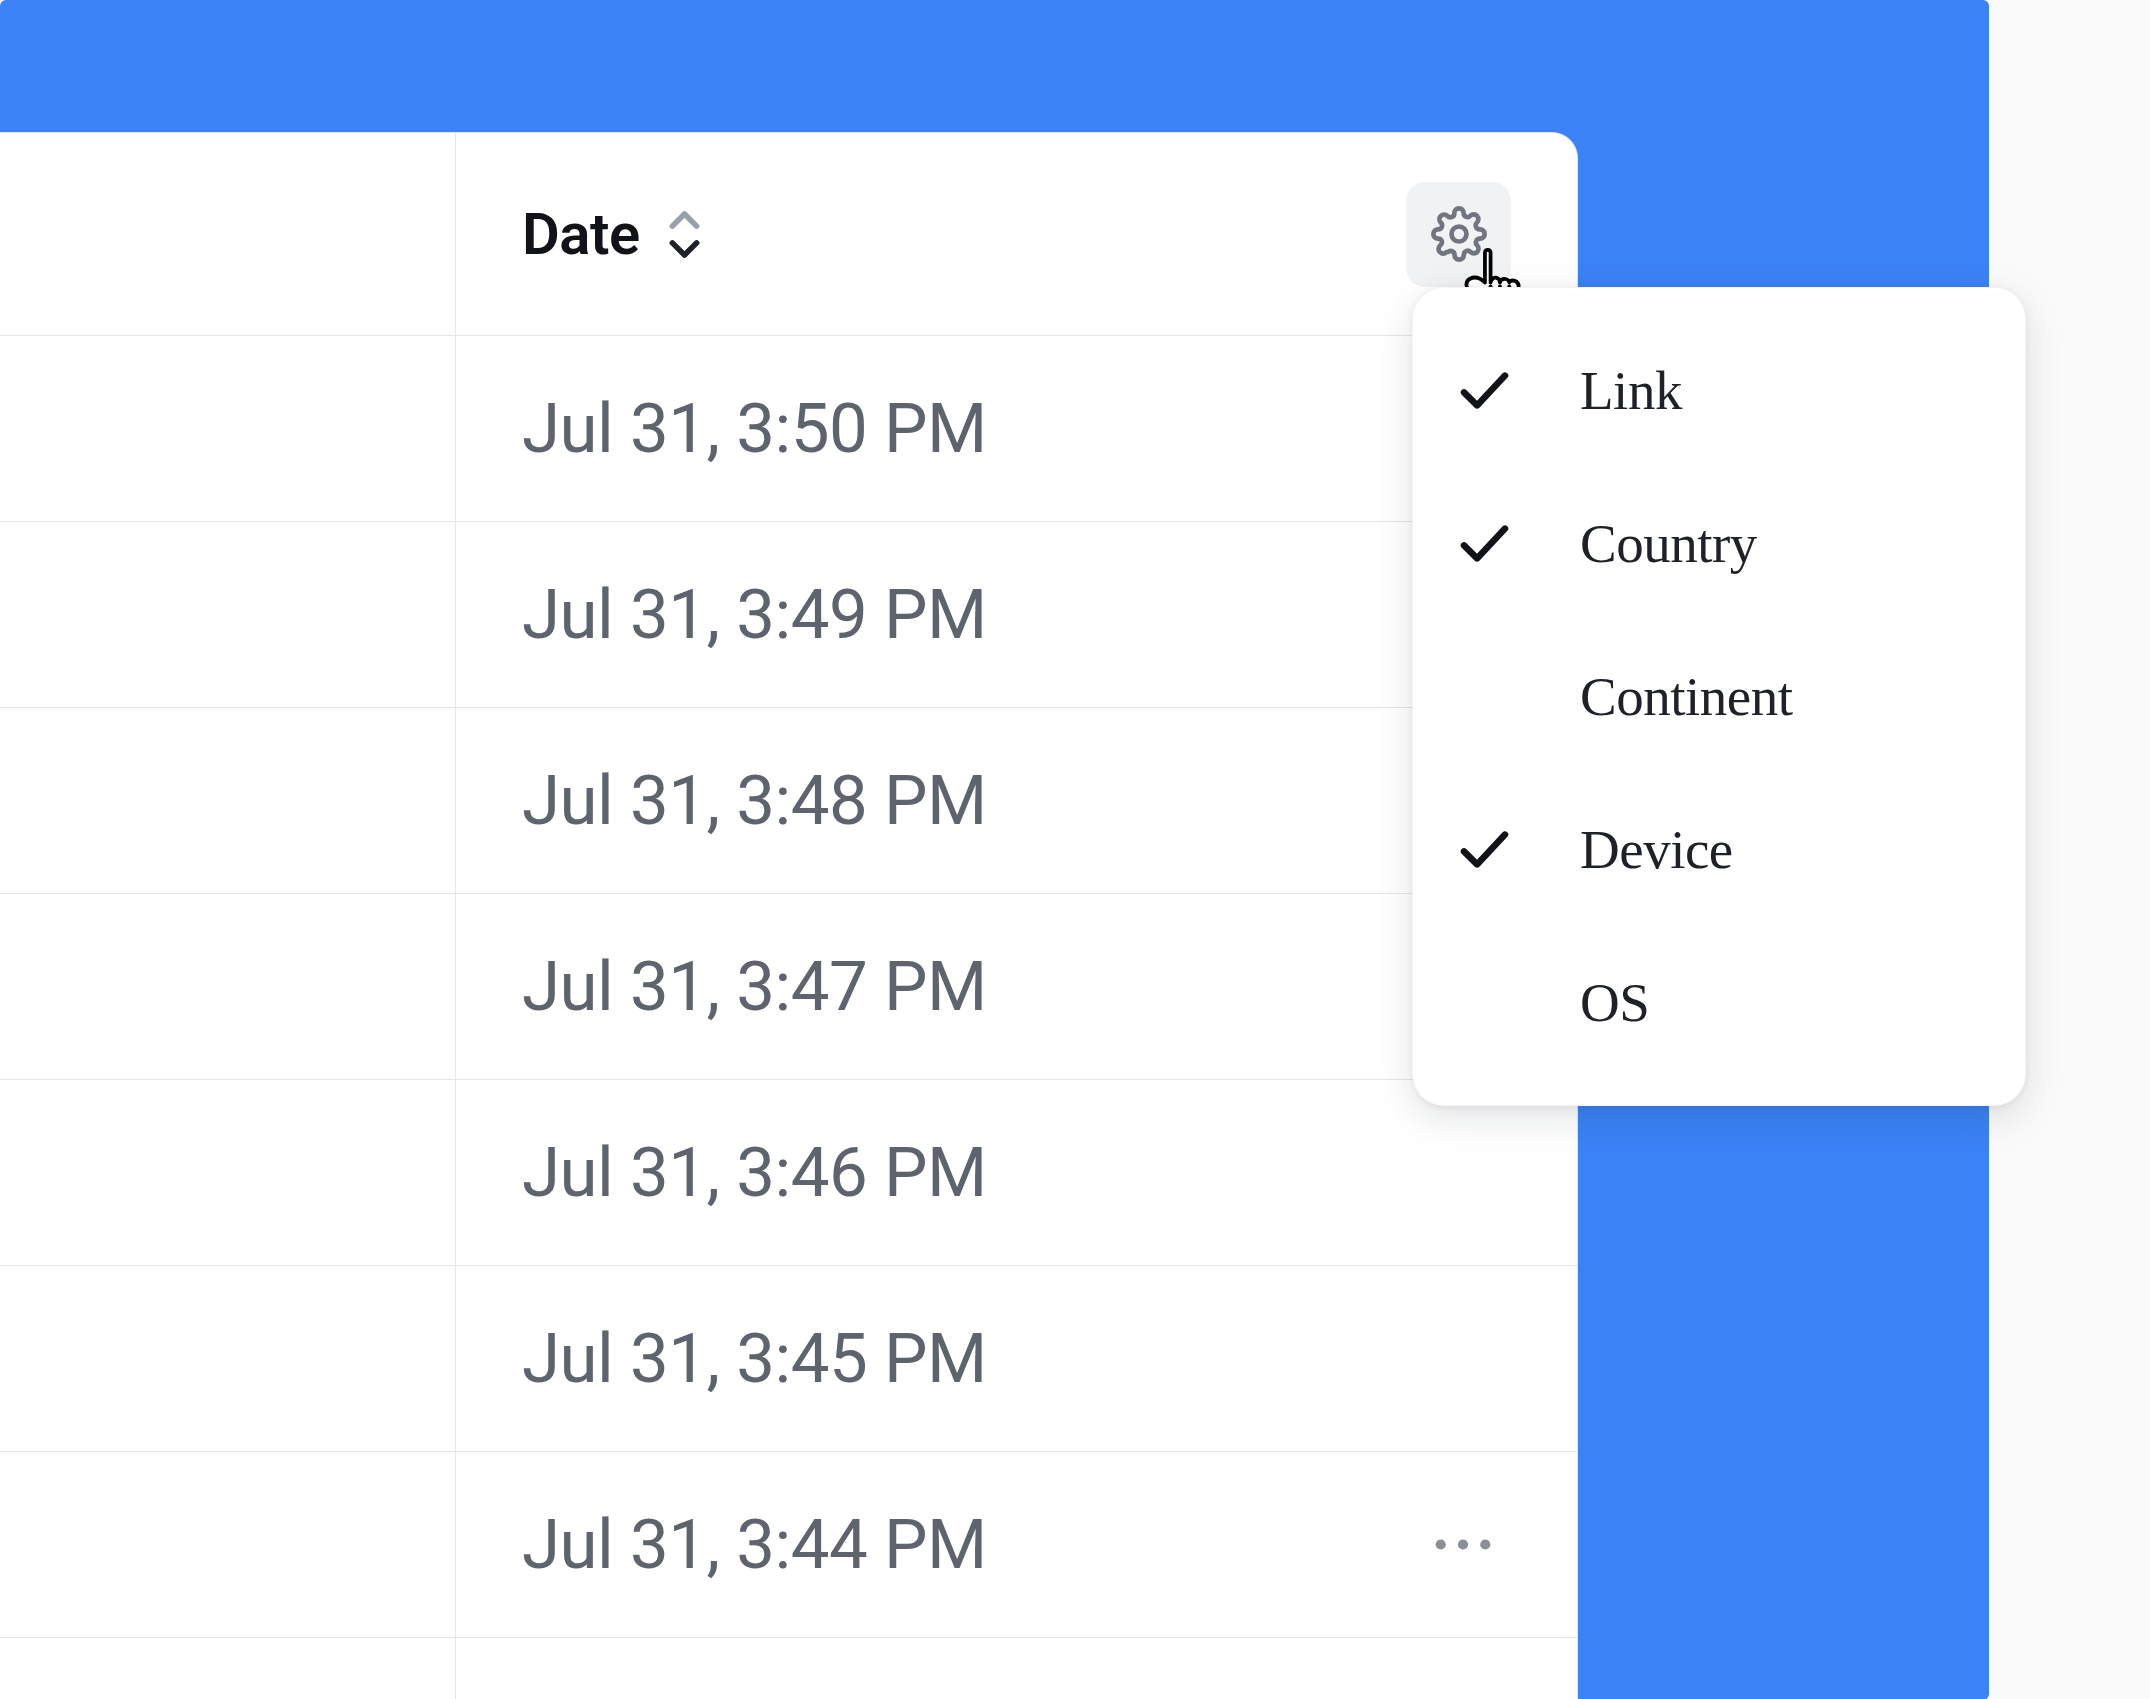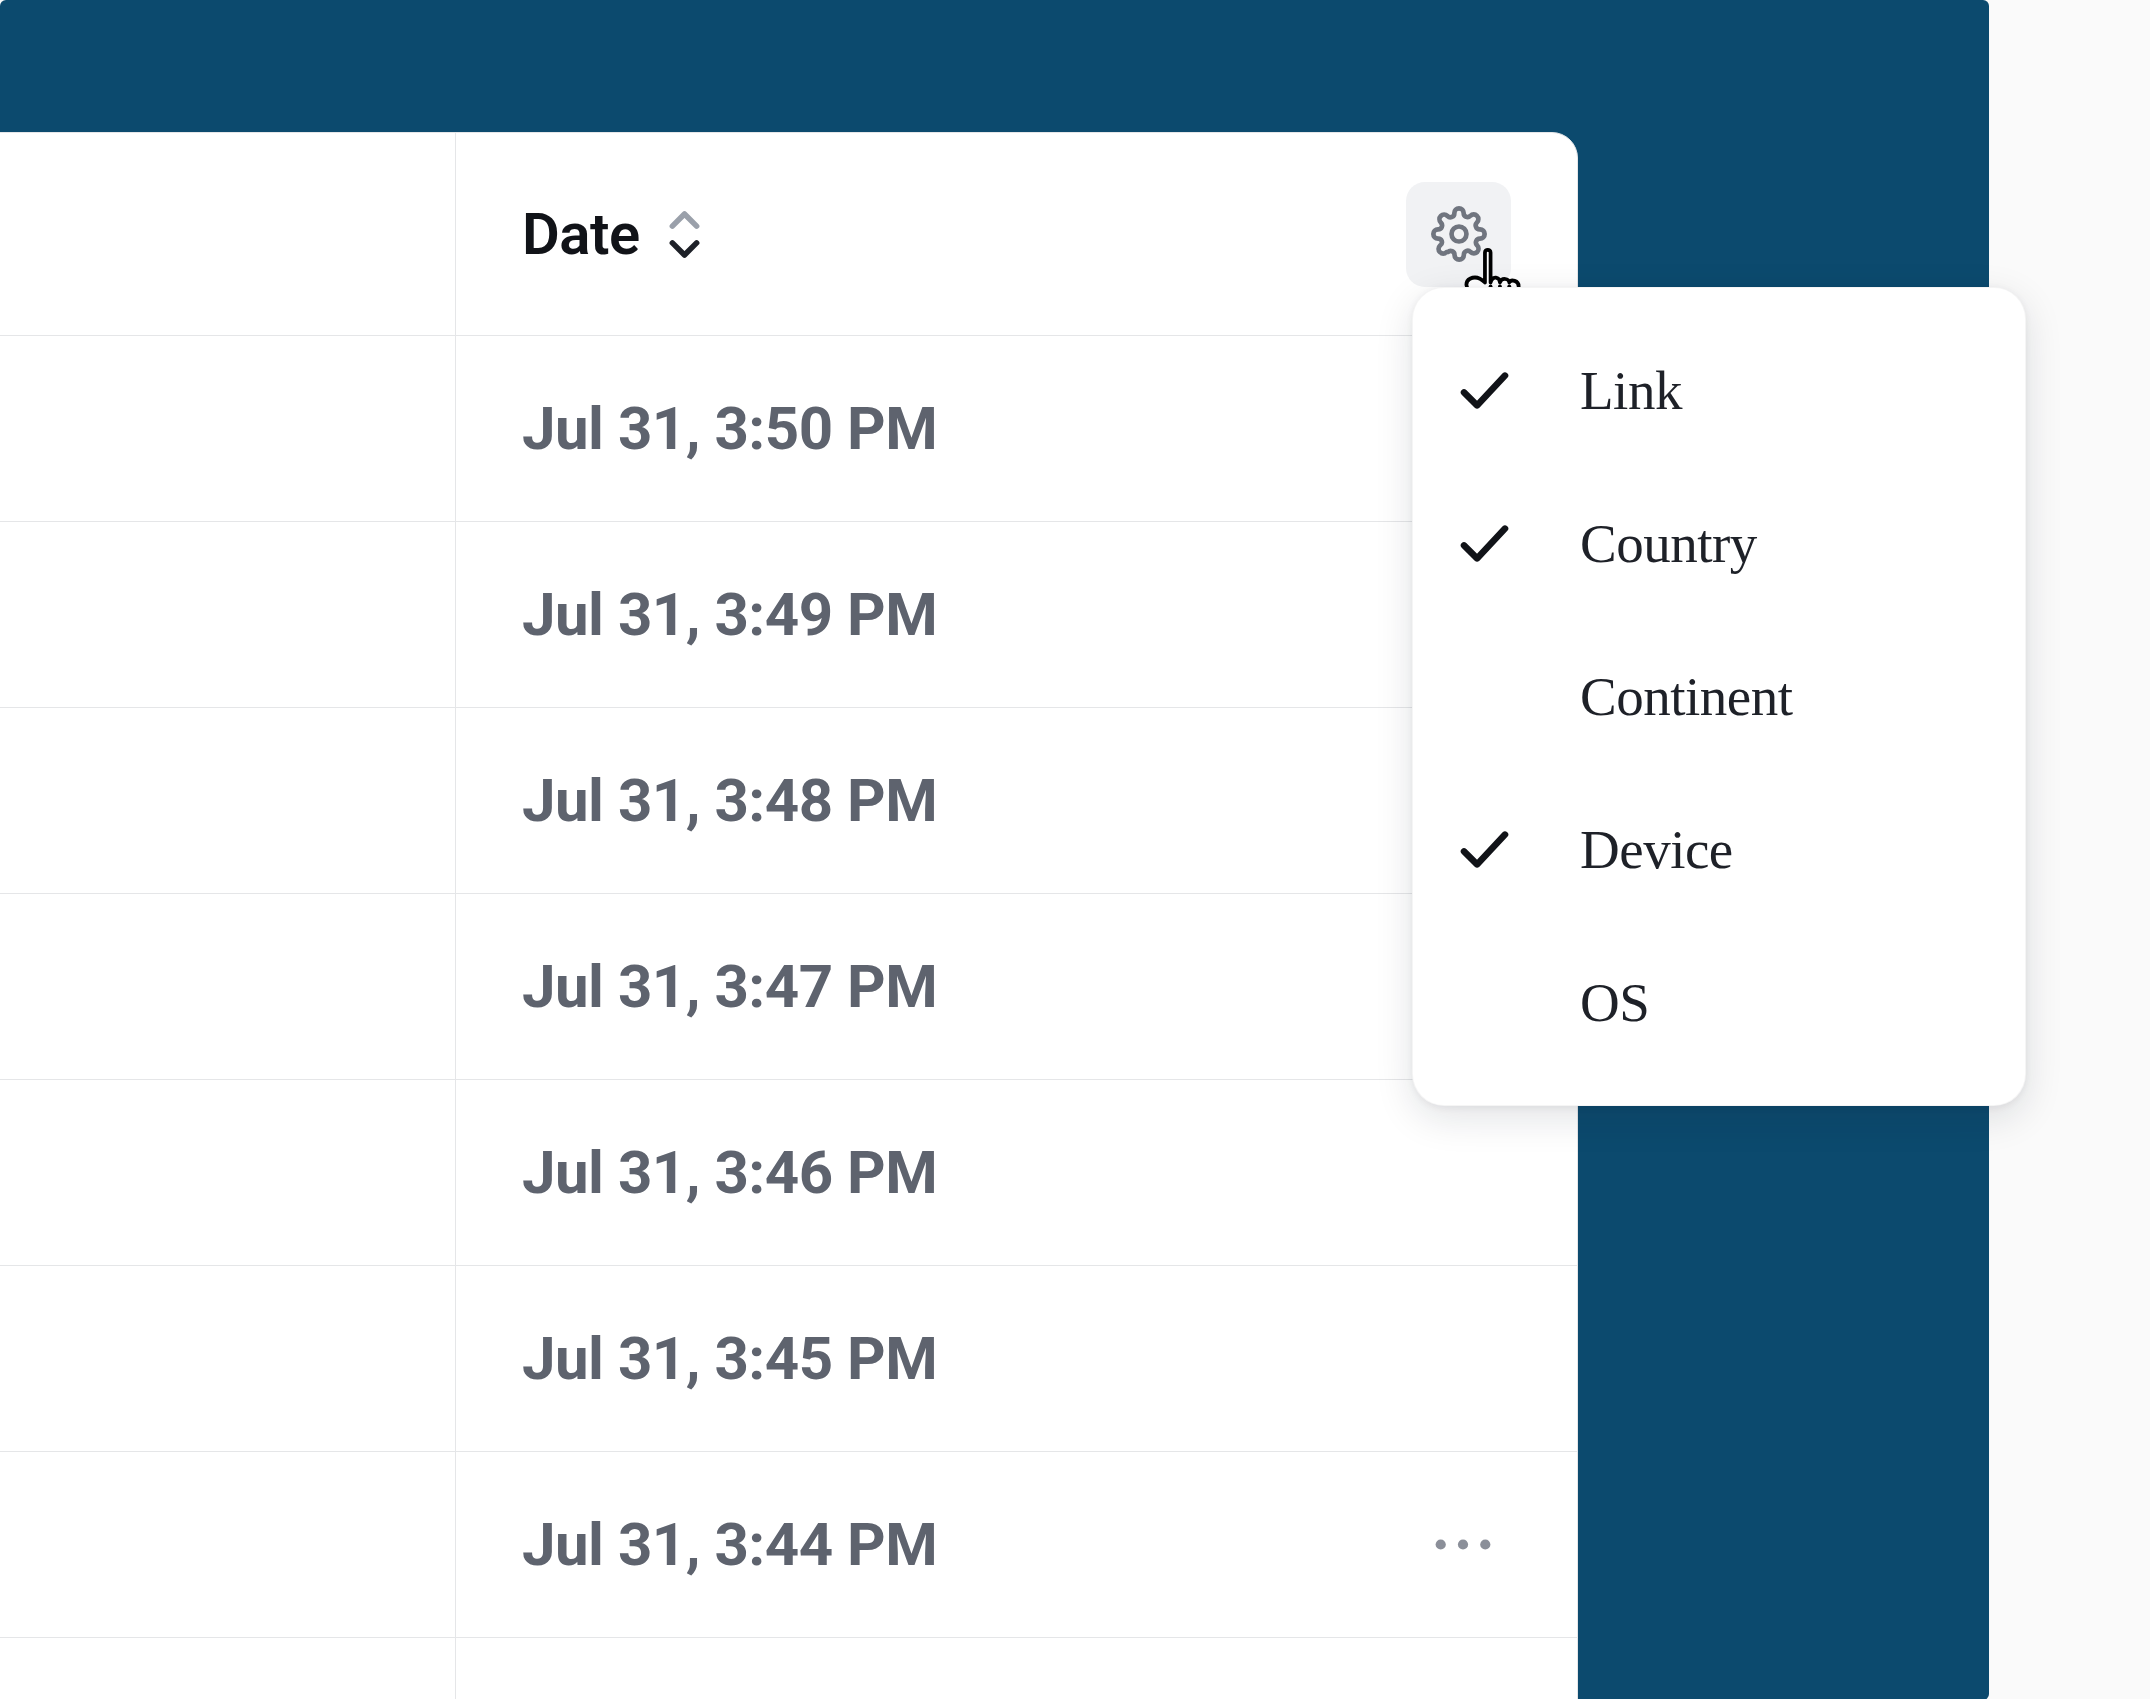--- a/index.html
+++ b/index.html
@@ -7,21 +7,21 @@
       width: 100%;
       height: 100%;
       font-family: -apple-system, BlinkMacSystemFont, "Segoe UI", Roboto, Helvetica, Arial, sans-serif;
       background: #fafafa;
       overflow: hidden;
     }
     .page {
       position: relative;
       width: 1989px;
       height: 1700px;
-      background: #0c4a6e;
+      background: #3b82f6;
       border-radius: 6px;
     }
     .table-card {
       position: absolute;
       left: -490px;
       top: 132px;
       width: 2068px;
       background: #ffffff;
       border: 1.9px solid #e5e6e8;
       border-radius: 26px;
@@ -83,23 +83,23 @@
     .row:last-child { border-bottom: none; }
     .row .col-date {
       padding: 0 66px;
       display: flex;
       align-items: center;
     }
     .row .col-left {
       border-right: 1.9px solid #e5e6e8;
     }
     .cell-text {
-      font-size: 60px;
+      font-size: 69px;
       color: #5e636e;
-      font-weight: 700;
+      font-weight: 400;
       letter-spacing: -0.5px;
     }
     .row-actions {
       margin-left: auto;
       display: flex;
       align-items: center;
       cursor: pointer;
       padding: 17px;
       border-radius: 13px;
     }

